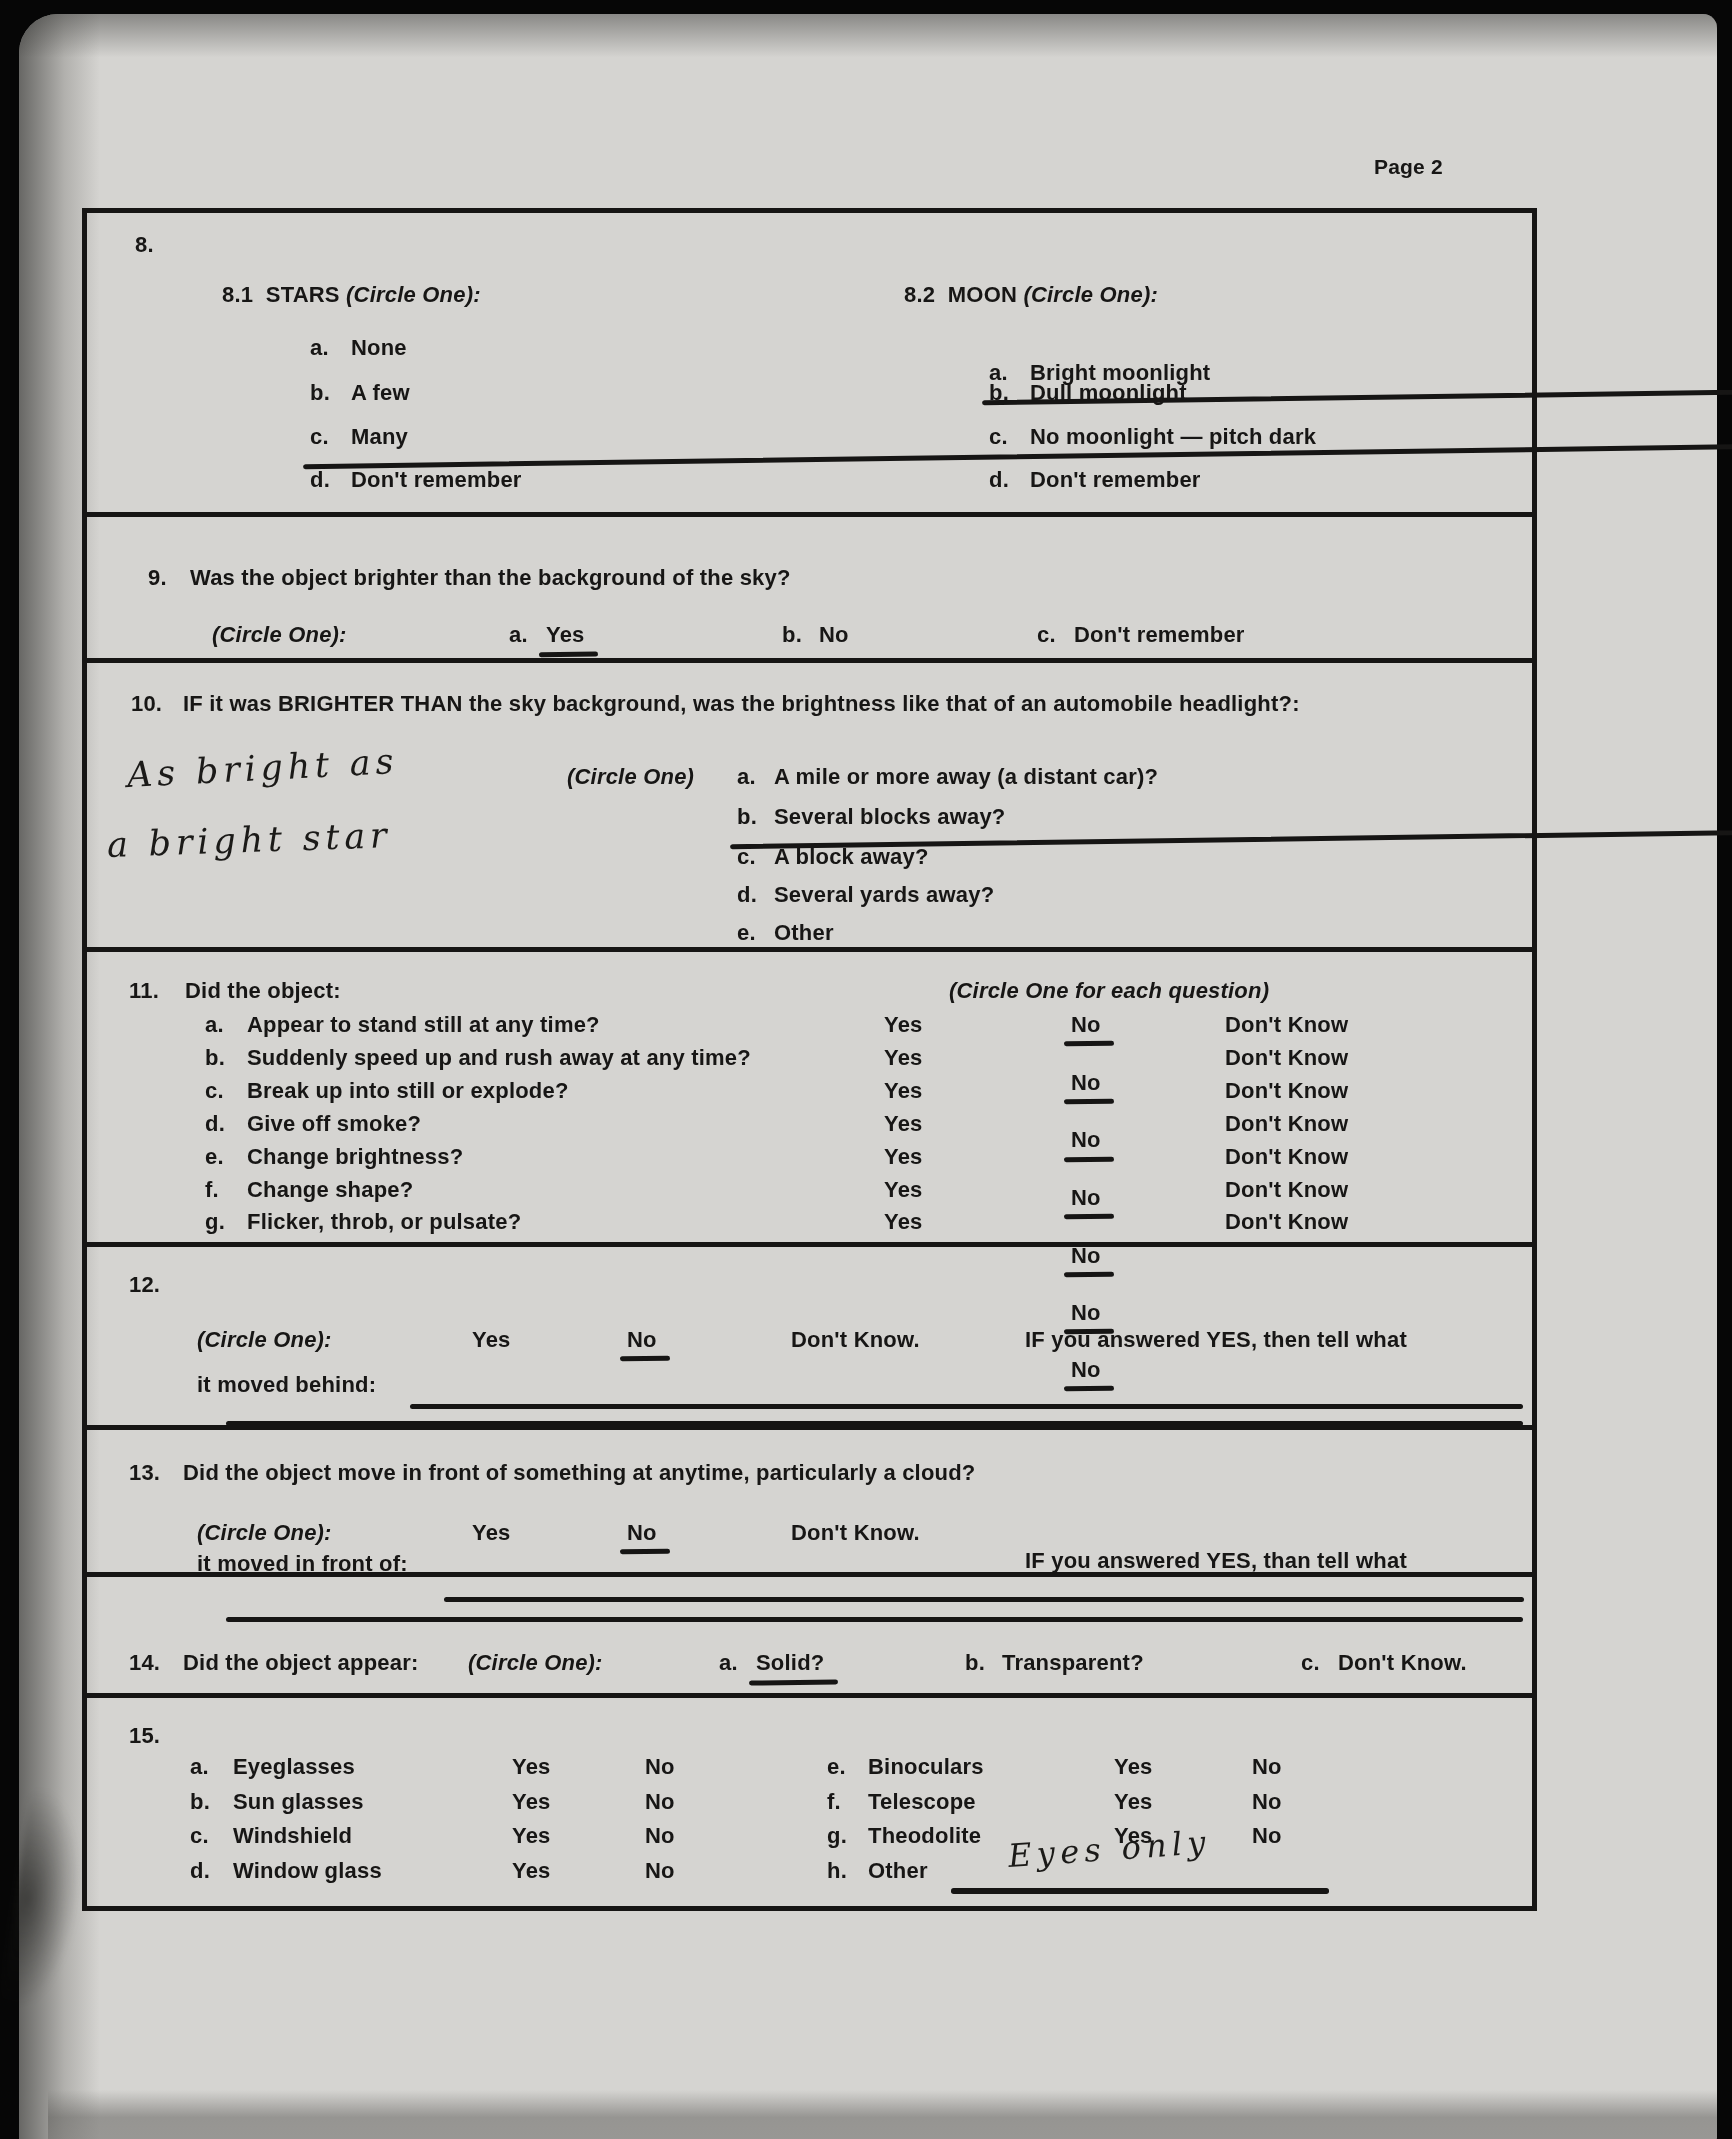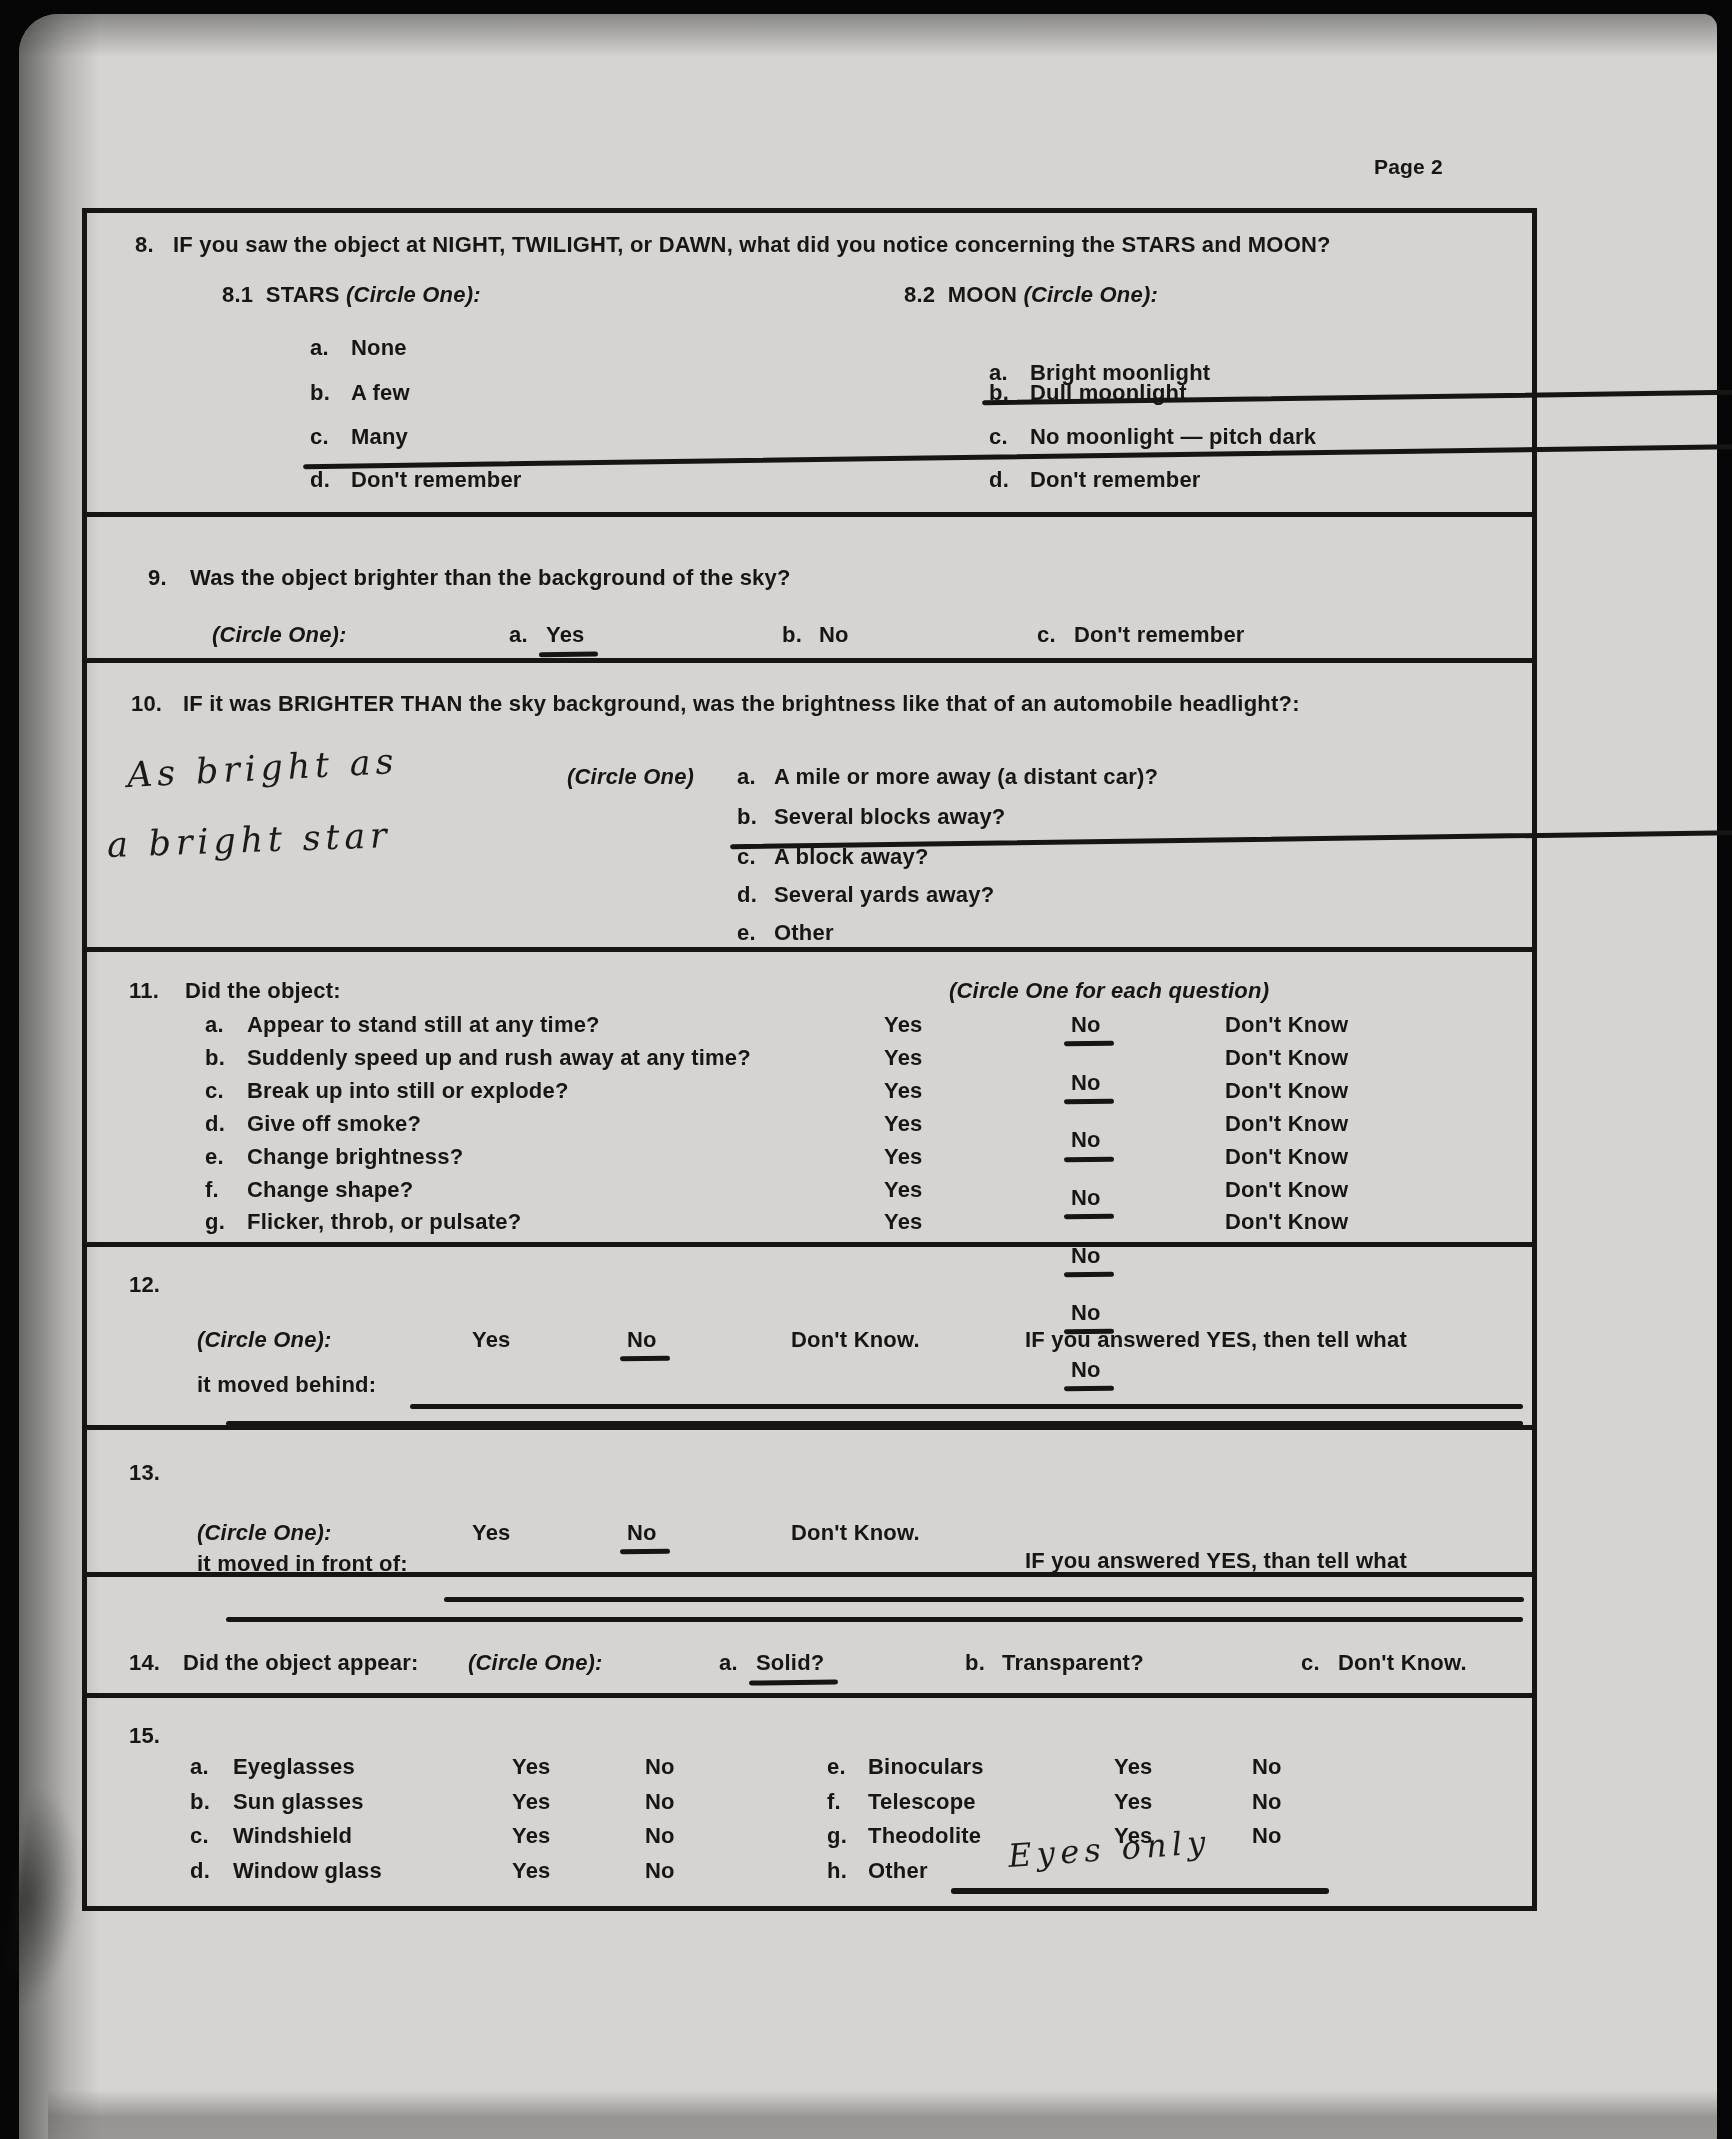--- a/index.html
+++ b/index.html
@@ -46,21 +46,20 @@
     <div class="edge-bottom"></div>
     <div class="smudge"></div>
   </div>
 
   <div class="t" style="left:1374px;top:155px;font-size:21px;">Page 2</div>
 
   <div id="fbox">
 
     <div class="sec" style="top:0;height:304px;">
       <span class="t" style="left:48px;top:20px;">8.</span>
-      <span class="t" style="left:86px;top:20px;">IF you saw the object at NIGHT, TWILIGHT, or DAWN, what did you notice concerning the STARS and MOON?</span>
 
       <div class="t" style="left:135px;top:70px;">
         <span>8.1</span>&nbsp;&nbsp;<span>STARS</span>&nbsp;<span class="it">(Circle One):</span>
       </div>
       <div class="t" style="left:817px;top:70px;">
         <span>8.2</span>&nbsp;&nbsp;<span>MOON</span>&nbsp;<span class="it">(Circle One):</span>
       </div>
 
       <div class="opt t lw78" style="left:223px;top:123px;">
         <span class="letter">a.</span>
@@ -218,20 +217,21 @@
       <span class="t" style="left:704px;top:81px;">Don't Know.</span>
       <span class="t" style="left:938px;top:81px;">IF you answered YES, then tell what</span>
 
       <span class="t" style="left:110px;top:126px;">it moved behind:</span>
       <div class="bar" style="left:323px;top:157px;width:1113px;"></div>
       <div class="bar" style="left:139px;top:174px;width:1297px;"></div>
     </div>
 
     <div class="sec" style="top:1217px;height:147px;">
       <span class="t" style="left:42px;top:31px;">13.</span>
+      <span class="t" style="left:96px;top:31px;">Did the object move in front of something at anytime, particularly a cloud?</span>
 
       <span class="t it" style="left:110px;top:91px;">(Circle One):</span>
       <span class="t" style="left:385px;top:91px;">Yes</span>
       <span class="t uline" style="left:540px;top:91px;">No</span>
       <span class="t" style="left:704px;top:91px;">Don't Know.</span>
       <span class="t" style="left:938px;top:91px;margin-top:28px;">IF you answered YES, than tell what</span>
 
       <span class="t" style="left:110px;top:122px;">it moved in front of:</span>
       <div class="bar" style="left:357px;top:167px;width:1080px;"></div>
       <div class="bar" style="left:139px;top:187px;width:1297px;"></div>

